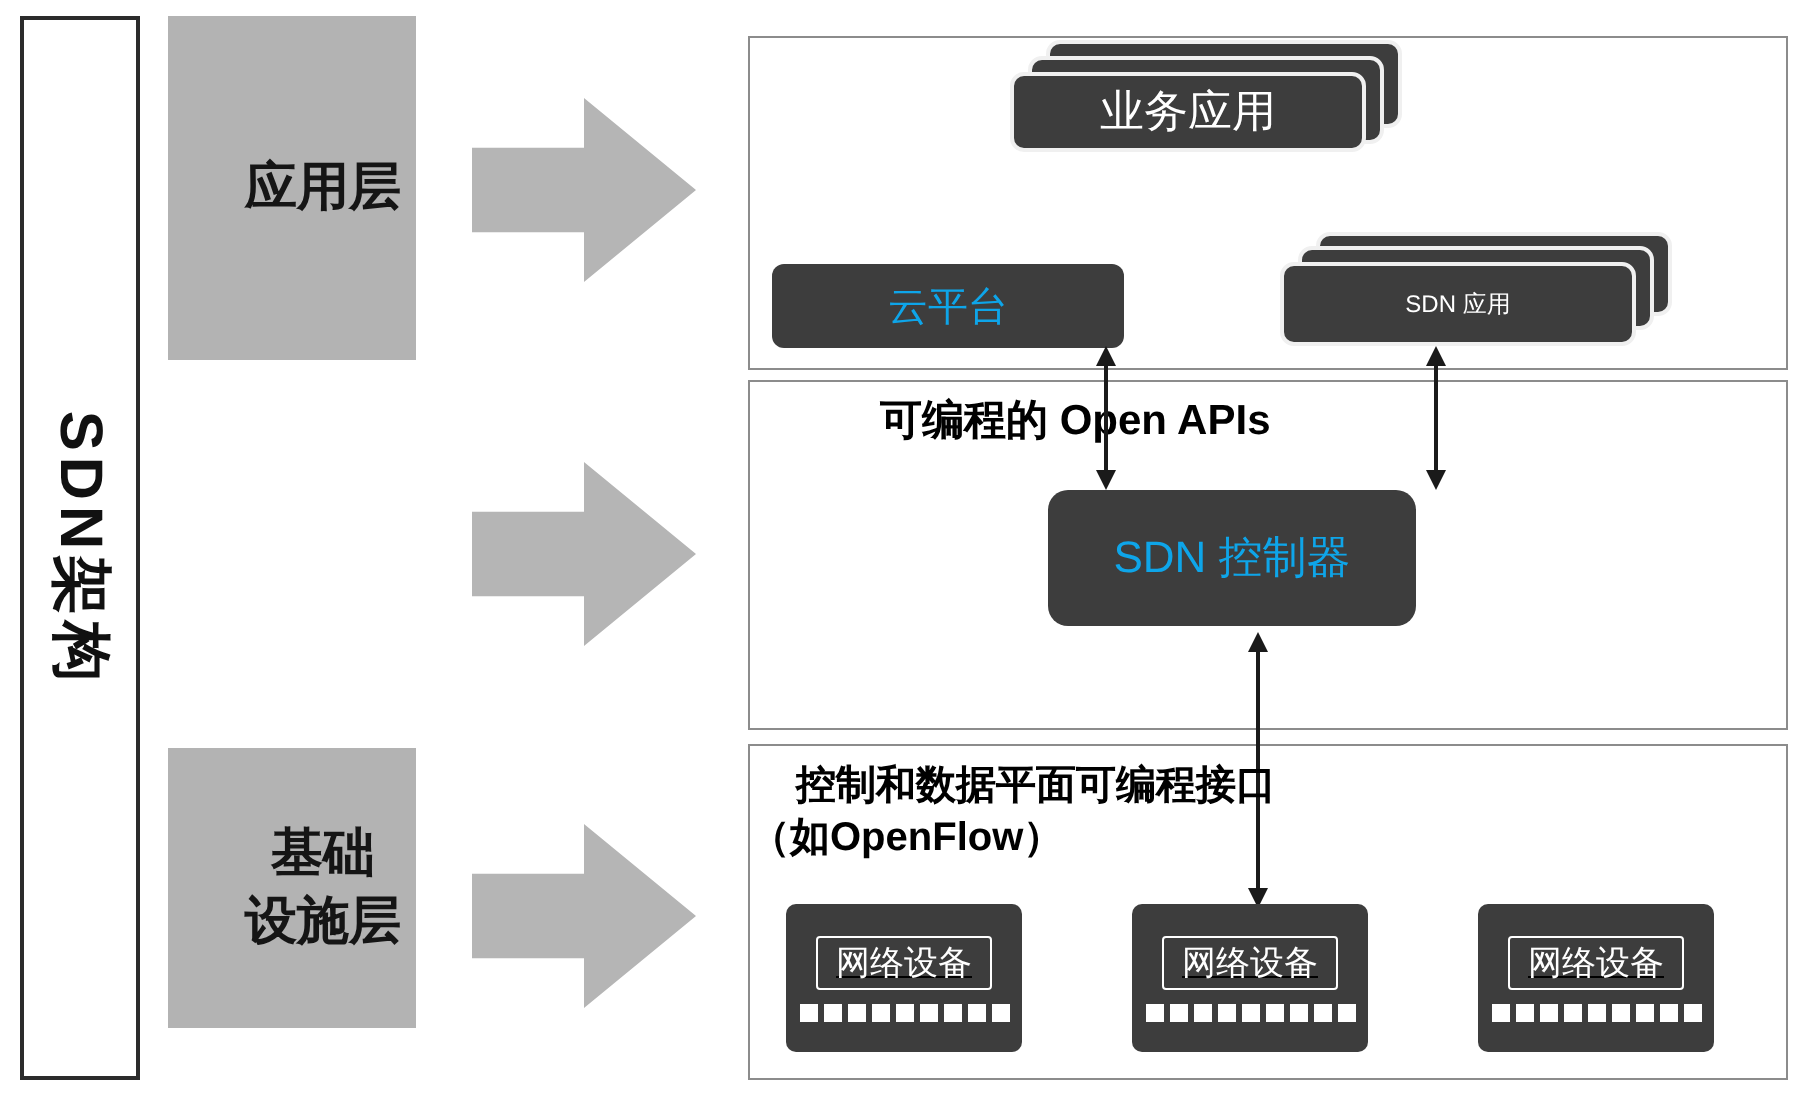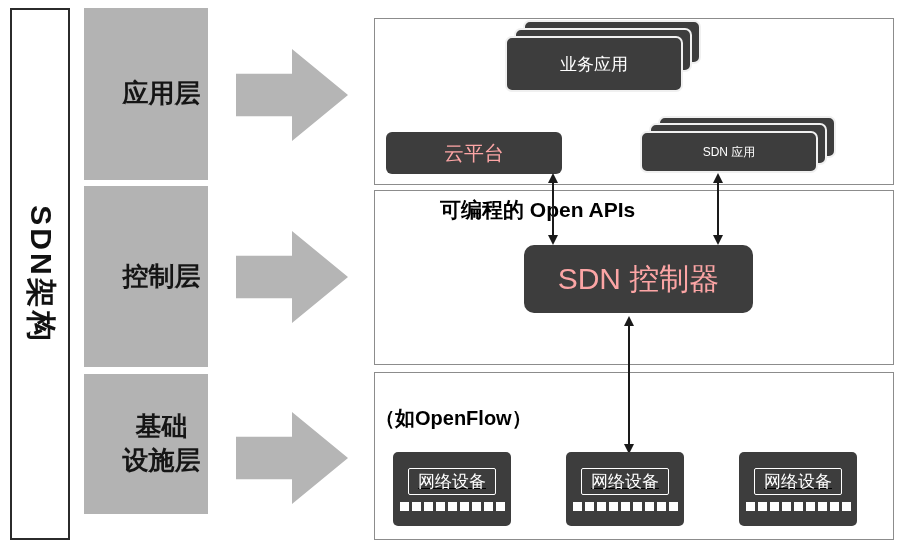--- a/index.html
+++ b/index.html
@@ -63,21 +63,21 @@
     border: 1px solid var(--pborder);
   }
 
   
   .darkbox {
     background: var(--dark);
     color: #fff;
     border-radius: 6px;
     display: flex; align-items: center; justify-content: center;
   }
-  .darkbox span { color: #fca5a5; }
+  .darkbox span { color: #0ea5e9; }
 
   
   .stackbox {
     position: absolute;
     background: var(--dark);
     border: 2px solid #f0f0f0;
     border-radius: 7px;
   }
   .stackbox.front {
     display: flex; align-items: center; justify-content: center;
@@ -121,60 +121,57 @@
 
 <div class="canvas">
 
   <div class="abs side-title">
     <span>SDN架构</span>
   </div>
 
   <div class="abs layer" style="top:8px;height:172px">
     <span>应用层</span>
   </div>
-  <div class="abs layer" style="top:186px;height:181px">
-    <span>控制层</span>
-  </div>
   <div class="abs layer" style="top:374px;height:140px">
     <span>基础
 设施层</span>
   </div>
 
   <div class="abs big-arrow" style="top:49px"></div>
   <div class="abs big-arrow" style="top:231px"></div>
   <div class="abs big-arrow" style="top:412px"></div>
 
   <div class="abs panel" style="top:18px;height:167px"></div>
   <div class="abs panel" style="top:190px;height:175px"></div>
   <div class="abs panel" style="top:372px;height:168px"></div>
 
   <div class="abs" style="left:505px;top:20px;width:198px;height:62px">
     <div class="stackbox" style="left:18px;top:0;width:178px;height:44px"></div>
     <div class="stackbox" style="left:9px;top:8px;width:178px;height:44px"></div>
-    <div class="stackbox front" style="left:0;top:16px;width:178px;height:56px;font-size:17px">
+    <div class="stackbox front" style="left:0;top:16px;width:178px;height:40px;font-size:22px">
       <span>业务应用</span>
     </div>
   </div>
 
 
   <div class="abs darkbox" style="left:386px;top:132px;width:176px;height:42px;font-size:20px">
     <span>云平台</span>
   </div>
 
   <div class="abs" style="left:640px;top:116px;width:198px;height:59px">
     <div class="stackbox" style="left:18px;top:0;width:178px;height:42px"></div>
     <div class="stackbox" style="left:9px;top:7px;width:178px;height:42px"></div>
     <div class="stackbox front" style="left:0;top:15px;width:178px;height:42px;font-size:12px">
       <span>SDN 应用</span>
     </div>
   </div>
 
   <div class="abs note" style="left:440px;top:196px;font-size:21px">可编程的 Open APIs</div>
 
-  <div class="abs darkbox" style="left:524px;top:245px;width:229px;height:68px;font-size:30px;border-radius:10px">
+  <div class="abs darkbox" style="left:524px;top:245px;width:184px;height:68px;font-size:22px;border-radius:10px">
     <span>SDN 控制器</span>
   </div>
 
   <svg class="abs" style="left:546px;top:173px" width="14" height="72" viewBox="0 0 14 72">
     <line x1="7" y1="9" x2="7" y2="63" stroke="#1a1a1a" stroke-width="2"></line>
     <polygon points="7,0 2,10 12,10" fill="#1a1a1a"></polygon>
     <polygon points="7,72 2,62 12,62" fill="#1a1a1a"></polygon>
   </svg>
 
   <svg class="abs" style="left:711px;top:173px" width="14" height="72" viewBox="0 0 14 72">
@@ -182,20 +179,21 @@
     <polygon points="7,0 2,10 12,10" fill="#1a1a1a"></polygon>
     <polygon points="7,72 2,62 12,62" fill="#1a1a1a"></polygon>
   </svg>
 
   <svg class="abs" style="left:622px;top:316px" width="14" height="138" viewBox="0 0 14 138">
     <line x1="7" y1="9" x2="7" y2="129" stroke="#1a1a1a" stroke-width="2"></line>
     <polygon points="7,0 2,10 12,10" fill="#1a1a1a"></polygon>
     <polygon points="7,138 2,128 12,128" fill="#1a1a1a"></polygon>
   </svg>
 
+  <div class="abs note" style="left:398px;top:379px">控制和数据平面可编程接口</div>
   <div class="abs note" style="left:375px;top:405px">（如OpenFlow）</div>
 
   <div class="abs device" style="left:393px;top:452px">
     <span class="dev-label">网络设备</span>
     <span class="leds">
       <i></i>
         <i></i>
         <i></i>
         <i></i>
         <i></i>

